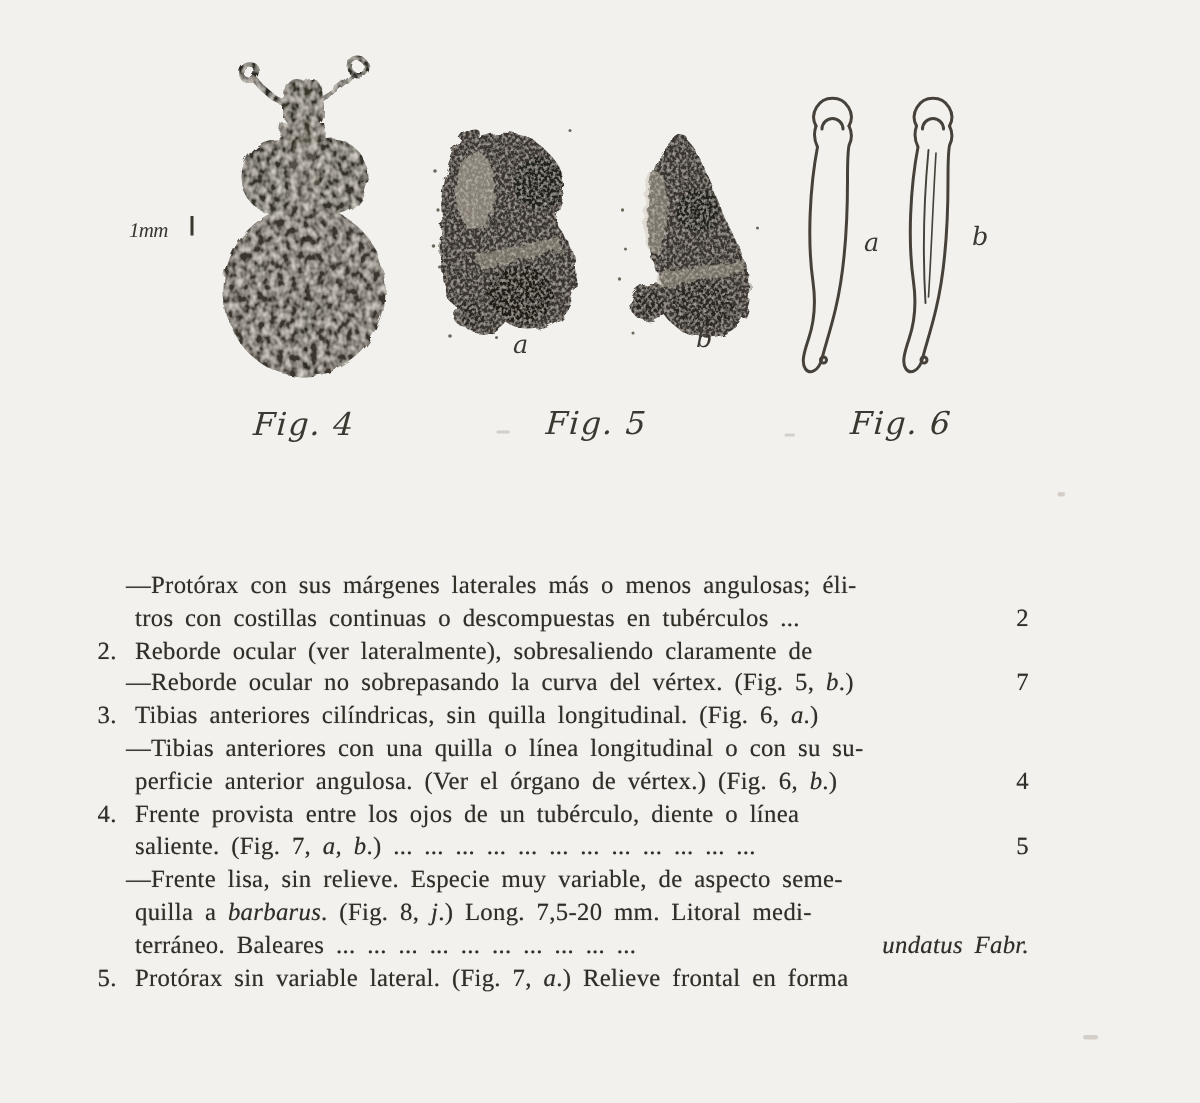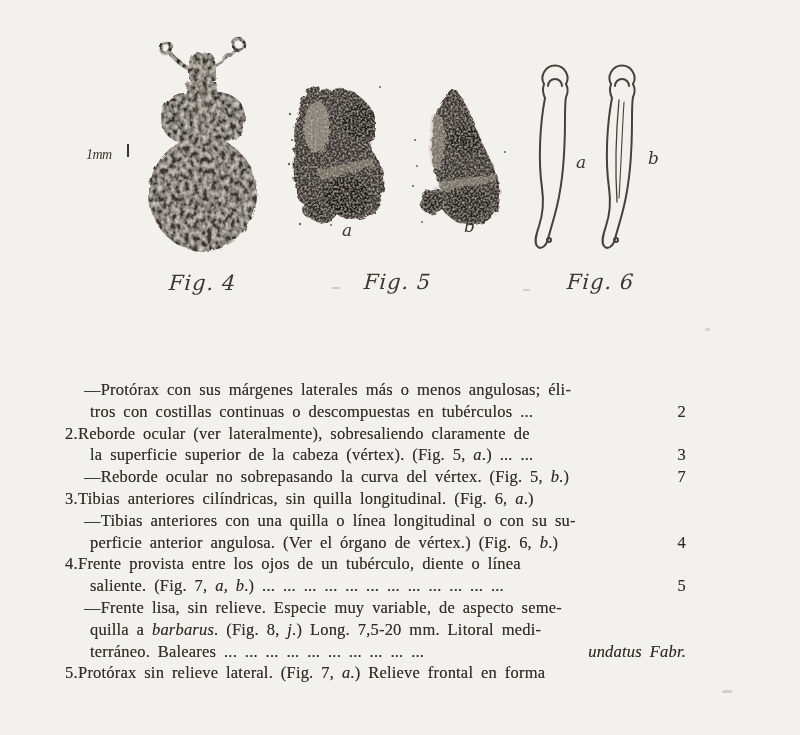--- a/index.html
+++ b/index.html
@@ -26,21 +26,21 @@
   .speck{position:absolute;background:#b9b4ab;border-radius:2px;opacity:.55;}
   
   .key{
     position:absolute;left:62px;top:379px;width:626px;
     font-size:16.5px;line-height:21.8px;color:#312e28;
     word-spacing:3.5px;letter-spacing:.2px;
     text-shadow:0 0 .5px rgba(45,40,34,.55);
   }
   .kline{position:relative;height:21.8px;white-space:nowrap;}
   .knum{position:absolute;left:3px;}
-  .kline.item .kbody{margin-left:16px;display:inline-block;}
+  .kline.item .kbody{margin-left:28px;display:inline-block;}
   .kline.dash .kbody{margin-left:22px;display:inline-block;font-family:Liberation Serif, serif;}
   .kline.cont .kbody{margin-left:28px;display:inline-block;}
   .kres{position:absolute;right:2px;}
   .it{font-style:italic;}
 </style>
 </head>
 <body>
 
 <div class="page">
 
@@ -170,26 +170,25 @@
     <div class="speck" style="left:331px;top:287px;width:9px;height:2px"></div>
     <div class="speck" style="left:523px;top:289px;width:7px;height:2px"></div>
     <div class="speck" style="left:722px;top:690px;width:10px;height:3px"></div>
     <div class="speck" style="left:705px;top:328px;width:5px;height:3px"></div>
   </div>
 
   <div class="key">
       <div class="kline dash"><span class="kbody"><span>—Protórax con sus márgenes laterales más o menos angulosas; éli-</span></span></div>
       <div class="kline cont"><span class="kbody"><span>tros con costillas continuas o descompuestas en tubérculos ...</span></span><span class="kres">2</span></div>
       <div class="kline item"><span class="knum">2.</span><span class="kbody"><span>Reborde ocular (ver lateralmente), sobresaliendo claramente de</span></span></div>
-      <div class="kline cont"><span class="kbody"><span>la superficie superior de la cabeza (vértex). (Fig. 5, </span><span class="it">a</span><span>.) ... ...</span></span><span class="kres">3</span></div>
       <div class="kline dash"><span class="kbody"><span>—Reborde ocular no sobrepasando la curva del vértex. (Fig. 5, </span><span class="it">b</span><span>.)</span></span><span class="kres">7</span></div>
       <div class="kline item"><span class="knum">3.</span><span class="kbody"><span>Tibias anteriores cilíndricas, sin quilla longitudinal. (Fig. 6, </span><span class="it">a</span><span>.)</span></span></div>
       <div class="kline dash"><span class="kbody"><span>—Tibias anteriores con una quilla o línea longitudinal o con su su-</span></span></div>
       <div class="kline cont"><span class="kbody"><span>perficie anterior angulosa. (Ver el órgano de vértex.) (Fig. 6, </span><span class="it">b</span><span>.)</span></span><span class="kres">4</span></div>
       <div class="kline item"><span class="knum">4.</span><span class="kbody"><span>Frente provista entre los ojos de un tubérculo, diente o línea</span></span></div>
       <div class="kline cont"><span class="kbody"><span>saliente. (Fig. 7, </span><span class="it">a, b</span><span>.) ... ... ... ... ... ... ... ... ... ... ... ...</span></span><span class="kres">5</span></div>
       <div class="kline dash"><span class="kbody"><span>—Frente lisa, sin relieve. Especie muy variable, de aspecto seme-</span></span></div>
       <div class="kline cont"><span class="kbody"><span>quilla a </span><span class="it">barbarus</span><span>. (Fig. 8, </span><span class="it">j</span><span>.) Long. 7,5-20 mm. Litoral medi-</span></span></div>
       <div class="kline cont"><span class="kbody"><span>terráneo. Baleares ... ... ... ... ... ... ... ... ... ...</span></span><span class="kres it">undatus Fabr.</span></div>
-      <div class="kline item"><span class="knum">5.</span><span class="kbody"><span>Protórax sin relieve lateral. (Fig. 7, </span><span class="it">a</span><span>.) Relieve frontal en forma</span></span></div>
+      <div class="kline item"><span class="knum">5.</span><span class="kbody"><span>Protórax sin variable lateral. (Fig. 7, </span><span class="it">a</span><span>.) Relieve frontal en forma</span></span></div>
     </div>
 
 </div>
 
 </body></html>

